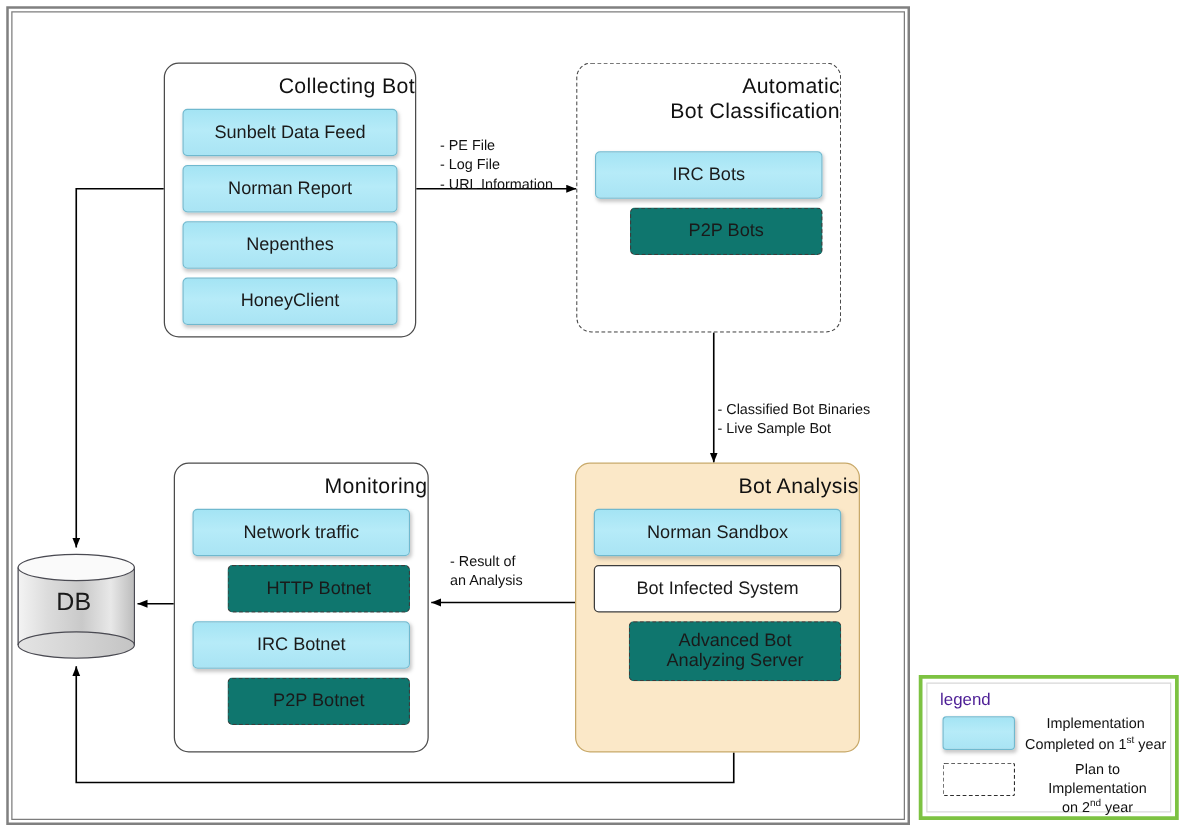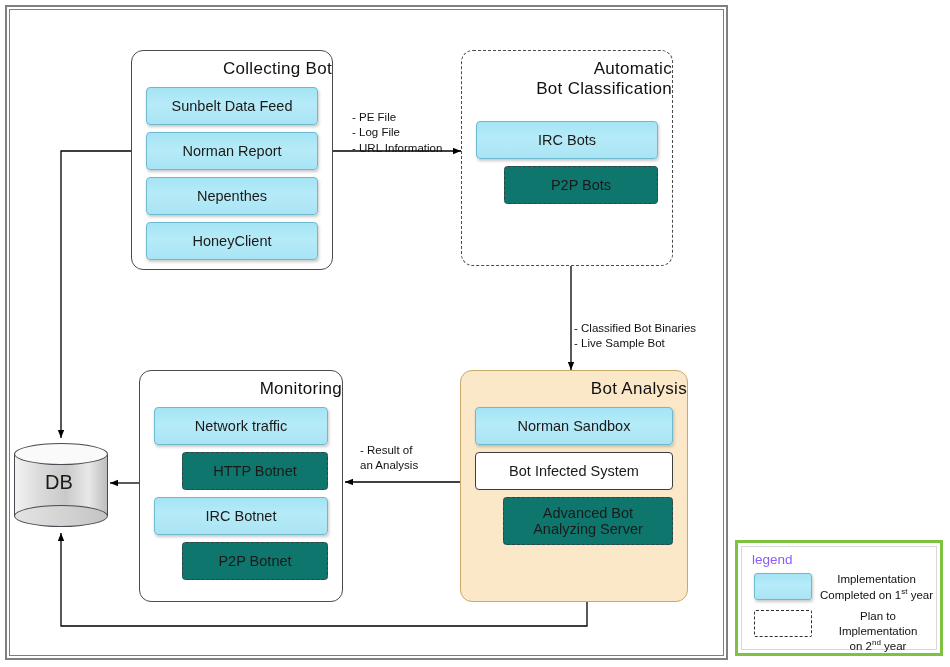--- a/index.html
+++ b/index.html
@@ -186,21 +186,21 @@
     right: 3px;
     bottom: 3px;
     border: 1px solid #d8d8d8;
     background: #ffffff;
   }
   .legend-title {
     position: absolute;
     left: 10px;
     top: 5px;
     font-size: 13.5px;
-    color: #8b5cf6;
+    color: #4c1d95;
   }
   .legend-swatch-blue {
     position: absolute;
     left: 12px;
     top: 26px;
     width: 56px;
     height: 25px;
     background: linear-gradient(to bottom, #a4e4f4 0%, #b6ebf8 45%, #a9e4f4 100%);
     border: 1px solid #6fb9cf;
     border-radius: 3px;

